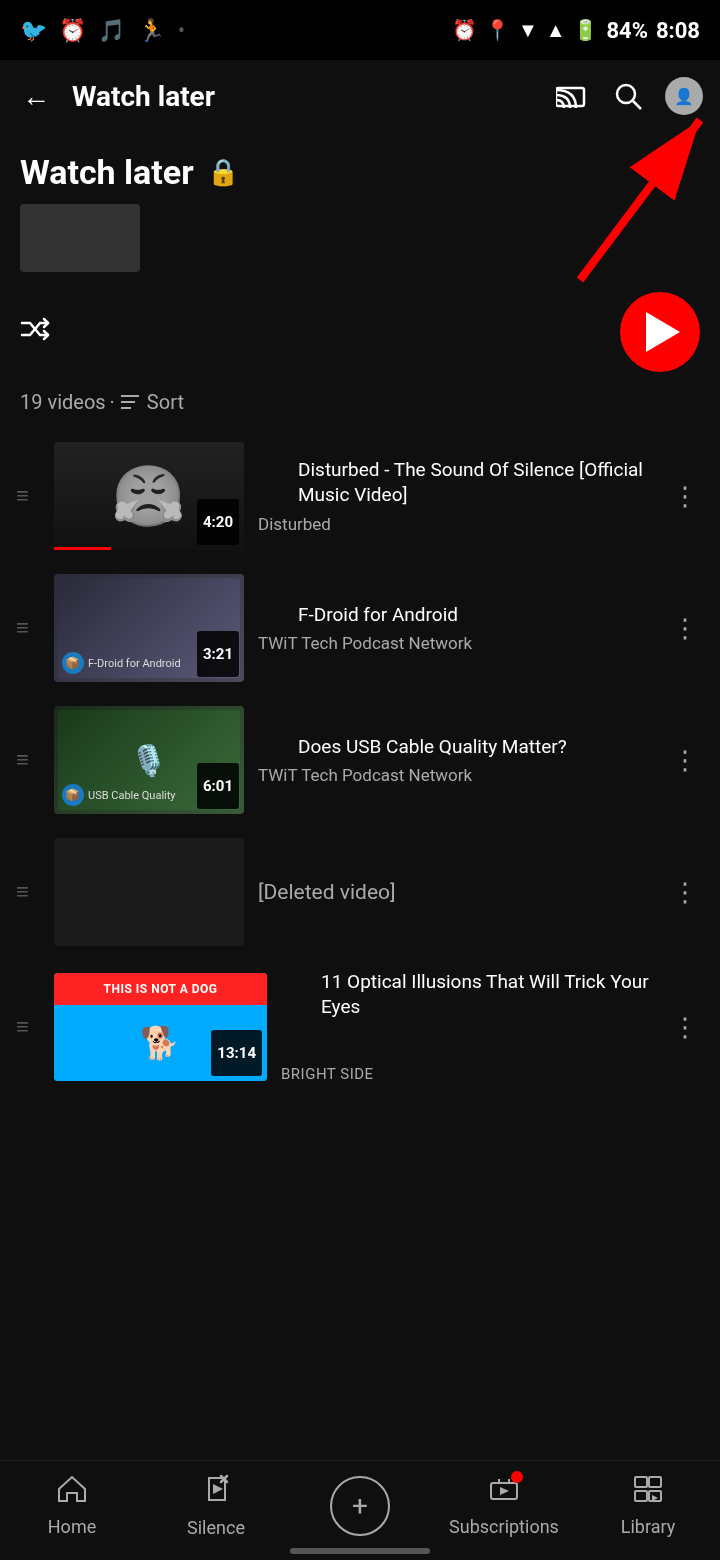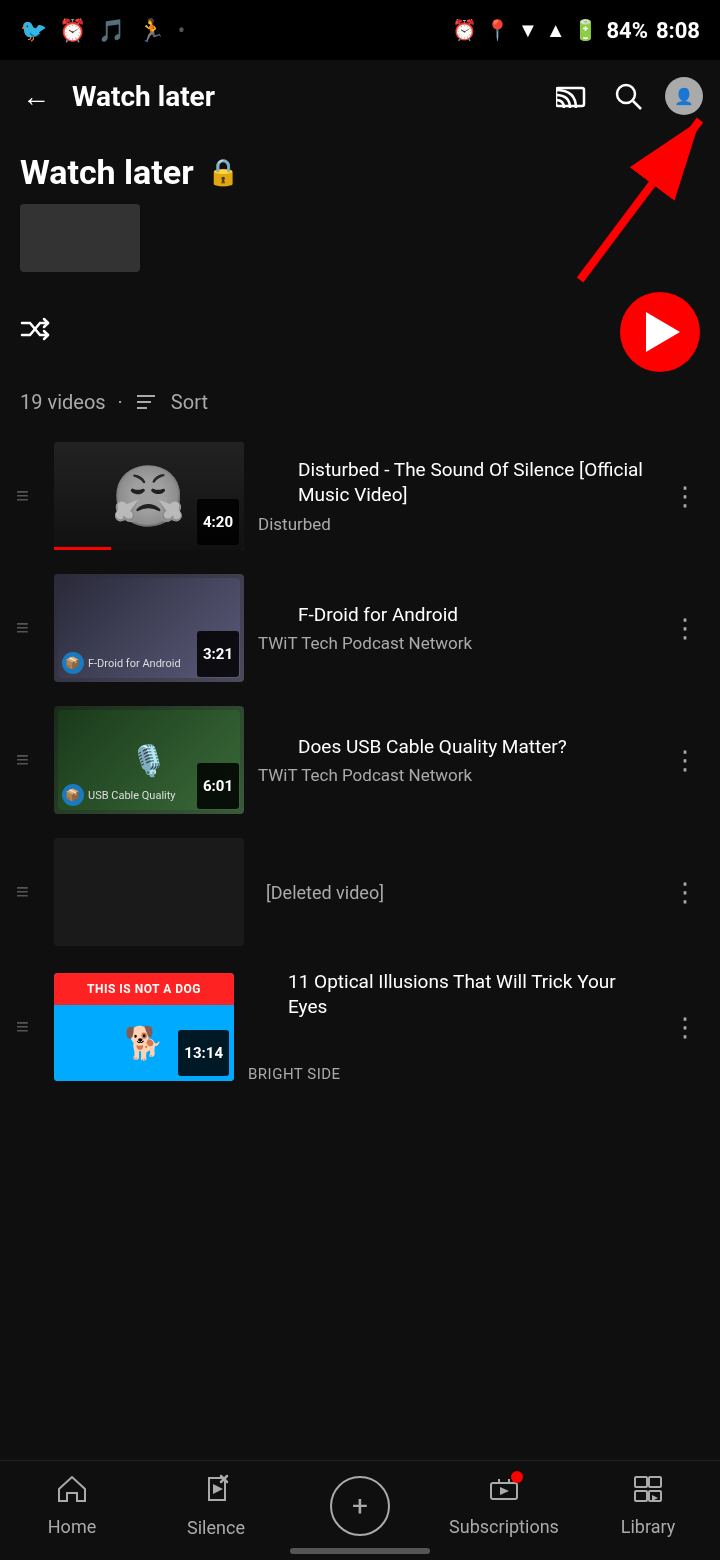--- a/index.html
+++ b/index.html
@@ -124,21 +124,20 @@
       border-bottom: 20px solid transparent;
       border-left: 34px solid #fff;
       margin-left: 6px;
     }
 
     
     .sort-row {
       display: flex;
       align-items: center;
       padding: 8px 20px;
-      gap: 8px;
       font-size: 20px;
       color: #aaa;
     }
 
     
     .video-list {
       padding: 8px 0;
     }
     .video-item {
       display: flex;
@@ -186,21 +185,21 @@
       height: 108px;
       border-radius: 4px;
       display: flex;
       align-items: flex-end;
       padding: 4px;
       font-size: 11px;
       color: #aaa;
     }
     .thumb-dog {
       background: linear-gradient(135deg, #00aaff 0%, #00ccff 100%);
-      width: 180px;
+      width: 213px;
       height: 108px;
       border-radius: 4px;
       display: flex;
       flex-direction: column;
       overflow: hidden;
       position: relative;
     }
     .thumb-dog-top {
       background: #ff2222;
       height: 32px;
@@ -278,24 +277,23 @@
       gap: 14px;
     }
     .deleted-thumb-space {
       width: 190px;
       height: 108px;
       background: #1a1a1a;
       border-radius: 4px;
       flex-shrink: 0;
     }
     .deleted-title {
-      font-size: 18px;
+      font-size: 21px;
       color: #aaa;
       flex: 1;
-      margin-left: 8px;
     }
 
     
     .bottom-nav {
       position: fixed;
       bottom: 0;
       left: 0;
       width: 720px;
       background: #0f0f0f;
       border-top: 1px solid #222;

